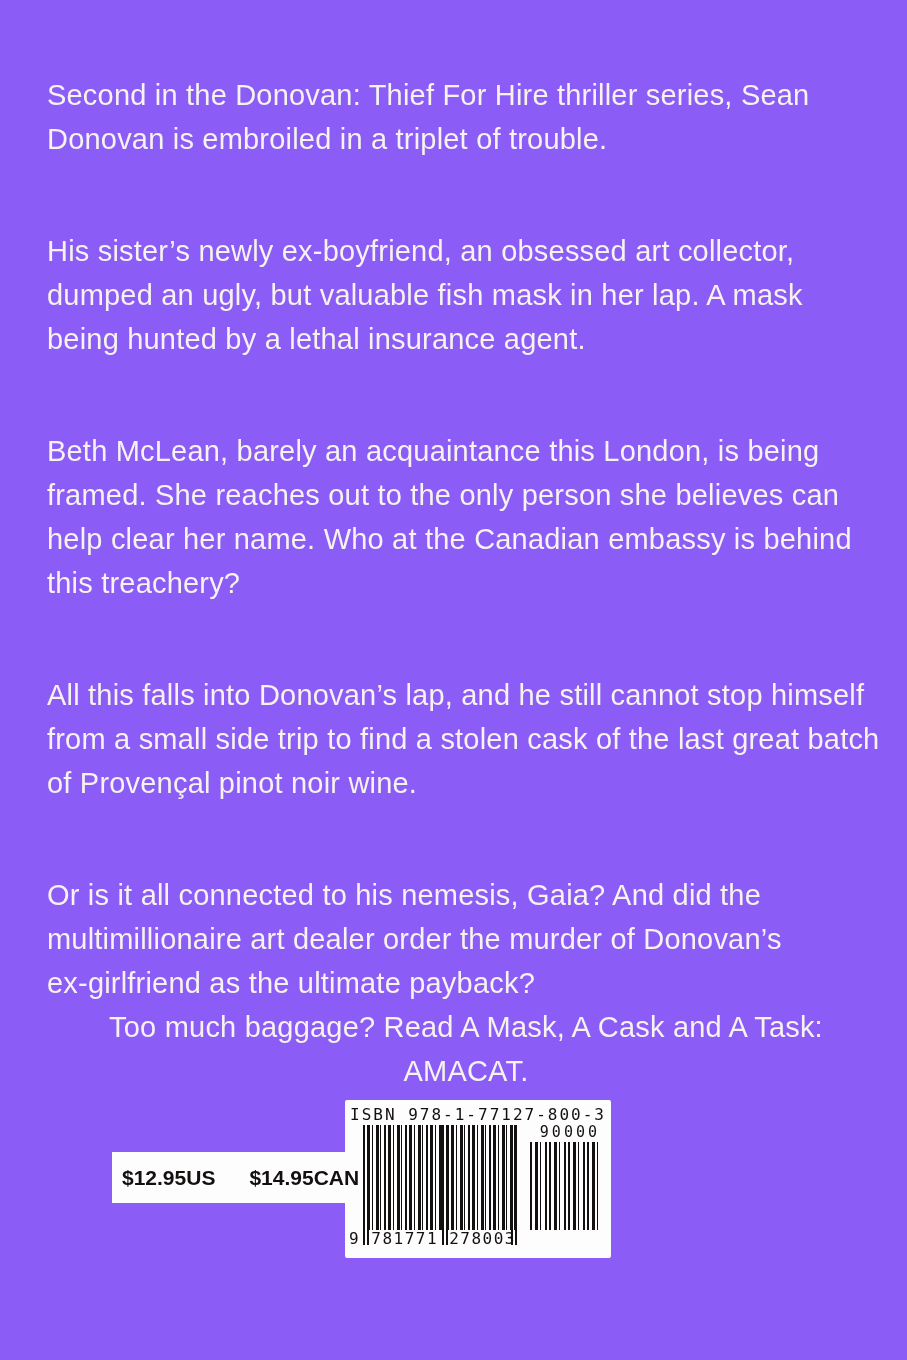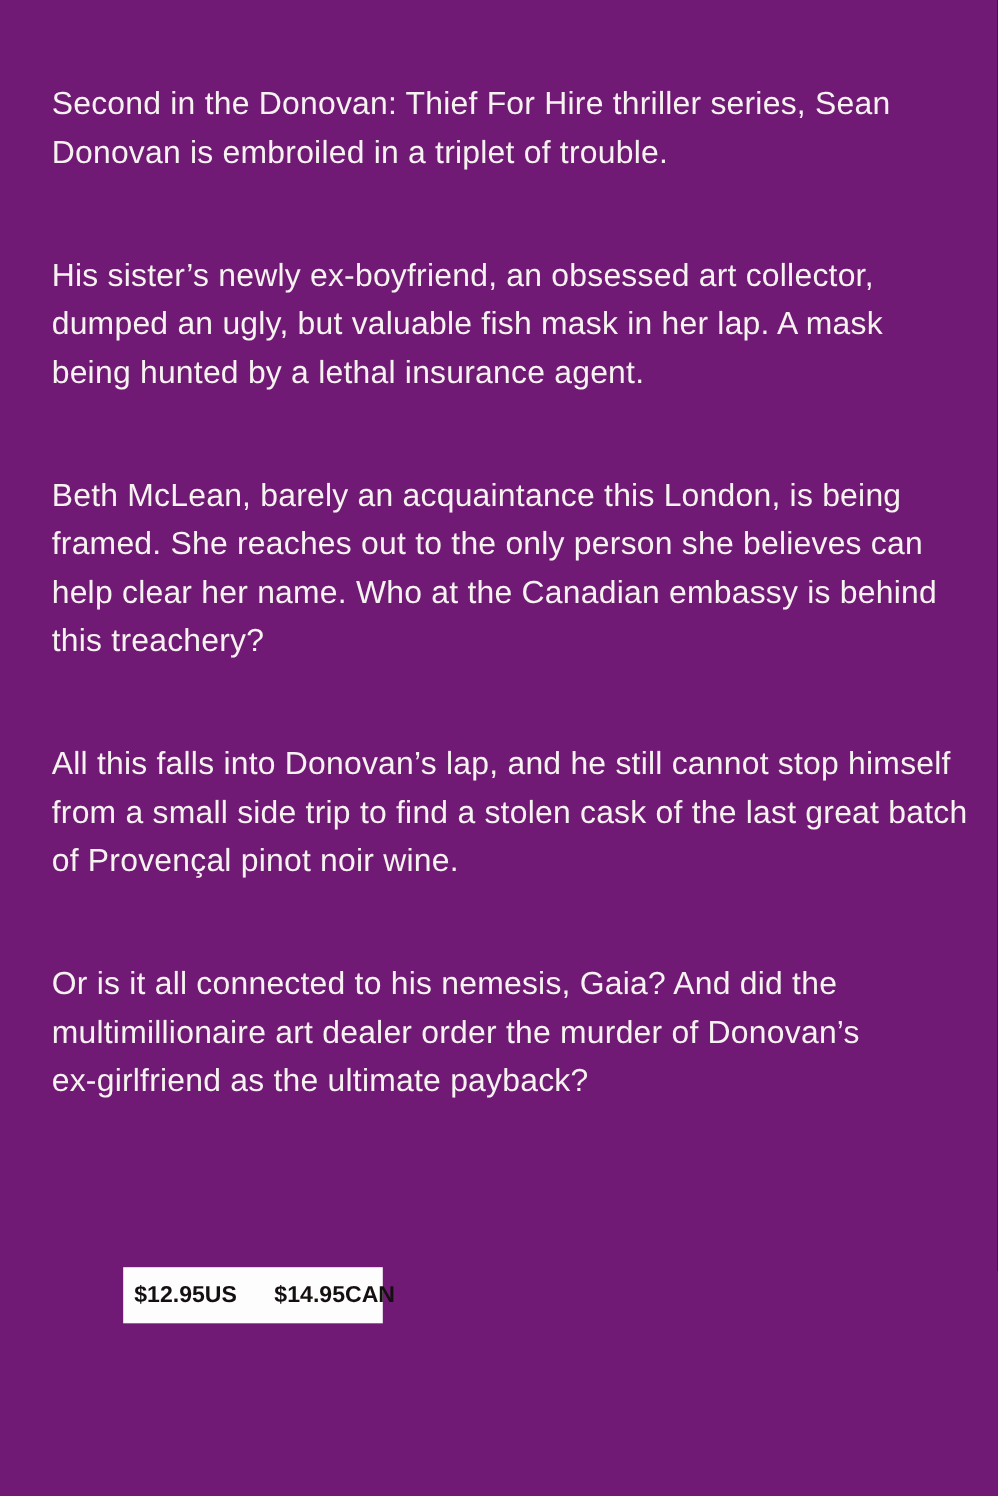--- a/index.html
+++ b/index.html
@@ -1,20 +1,20 @@
 <!DOCTYPE html>
 <html><head>
 <meta charset="utf-8">
 <style>
   html, body { margin: 0; padding: 0; background: #181210; }
   .page {
     position: relative;
     width: 907px;
     height: 1360px;
-    background: #701a75;
+    background: #8b5cf6;
     overflow: hidden;
     font-family: "Liberation Sans", sans-serif;
   }
   .blurb {
     position: absolute;
     left: 47px;
     top: 73px;
     width: 838px;
     font-size: 29px;
     line-height: 44px;
@@ -126,21 +126,36 @@
     <div class="para gap">Beth McLean, barely an acquaintance this London, is being
 framed. She reaches out to the only person she believes can
 help clear her name. Who at the Canadian embassy is behind
 this treachery?</div>
     <div class="para gap">All this falls into Donovan’s lap, and he still cannot stop himself
 from a small side trip to find a stolen cask of the last great batch
 of Provençal pinot noir wine.</div>
     <div class="para gap">Or is it all connected to his nemesis, Gaia? And did the
 multimillionaire art dealer order the murder of Donovan’s
 ex-girlfriend as the ultimate payback?</div>
+    <div class="tagline">Too much baggage? Read A Mask, A Cask and A Task:
+AMACAT.</div>
   </div>
 
+  <div class="isbn-box">
+    <div class="isbn-line">ISBN 978-1-77127-800-3</div>
+    <div class="supp-num">90000</div>
+    <div class="main-bars"></div>
+    <div class="supp-bars"></div>
+    <div class="guard g1"></div>
+    <div class="guard g2"></div>
+    <div class="guard g3"></div>
+    <div class="guard g4"></div>
+    <div class="guard g5"></div>
+    <div class="guard g6"></div>
+    <div class="ean-digits">9 781771 278003</div>
+  </div>
 
   <div class="price-sticker">
     <span>$12.95US</span>
     <span>$14.95CAN</span>
   </div>
 
 </div>
 
 </body></html>

